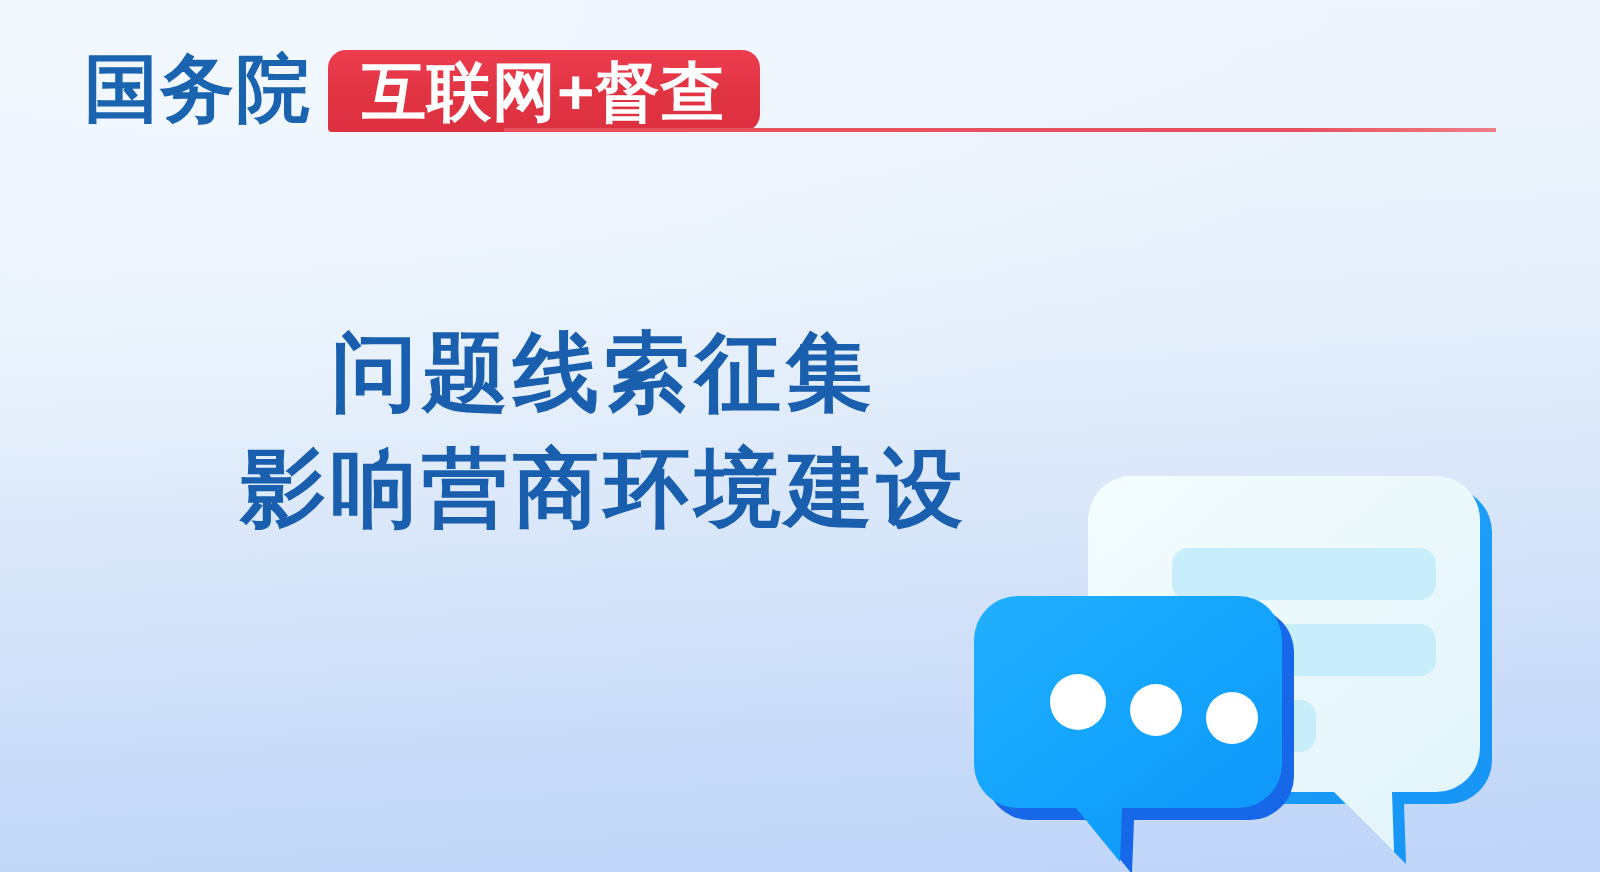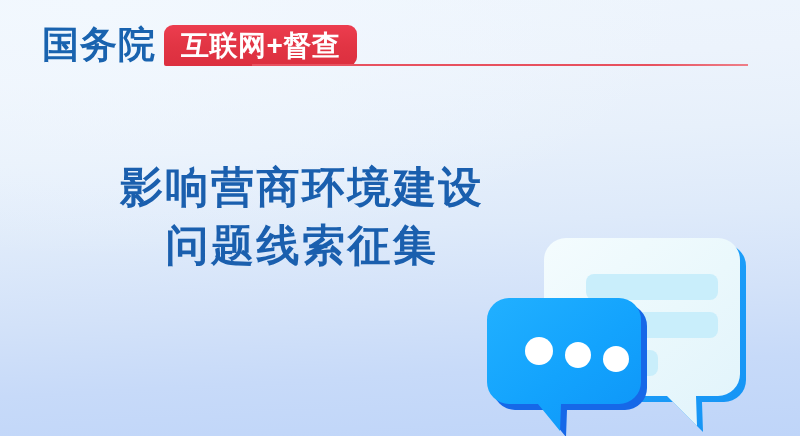--- a/index.html
+++ b/index.html
@@ -52,21 +52,21 @@
     height: 41px;
     padding: 0 17px;
     box-sizing: border-box;
     display: flex;
     align-items: center;
     justify-content: center;
     border-radius: 9px 9px 9px 2px;
     background: linear-gradient(180deg, #EC3D4F 0%, #E23544 48%, #DC2F3F 100%);
   }
   .badge-text {
-    font-size: 28px;
+    font-size: 32px;
     line-height: 28px;
     font-weight: 700;
     letter-spacing: 0.5px;
     color: #FFFFFF;
     white-space: nowrap;
     user-select: none;
   }
   .header-rule {
     position: absolute;
     left: 252px;
@@ -117,22 +117,22 @@
     <div class="gov-title">国务院</div>
 
     <div class="badge">
       <span class="badge-text">互联网+督查</span>
     </div>
 
     <div class="header-rule"></div>
   </div>
 
   <div class="headline">
+    <div class="headline-line">问题线索征集</div>
     <div class="headline-line">影响营商环境建设</div>
-    <div class="headline-line">问题线索征集</div>
   </div>
 
   <div class="illustration">
     <svg viewBox="0 0 280 218" xmlns="http://www.w3.org/2000/svg">
       <defs>
         <linearGradient id="backFill" x1="0" y1="0" x2="0.85" y2="1">
           <stop offset="0%" stop-color="#F4FCFE"></stop>
           <stop offset="55%" stop-color="#EAF8FC"></stop>
           <stop offset="100%" stop-color="#E2F4FB"></stop>
         </linearGradient>

